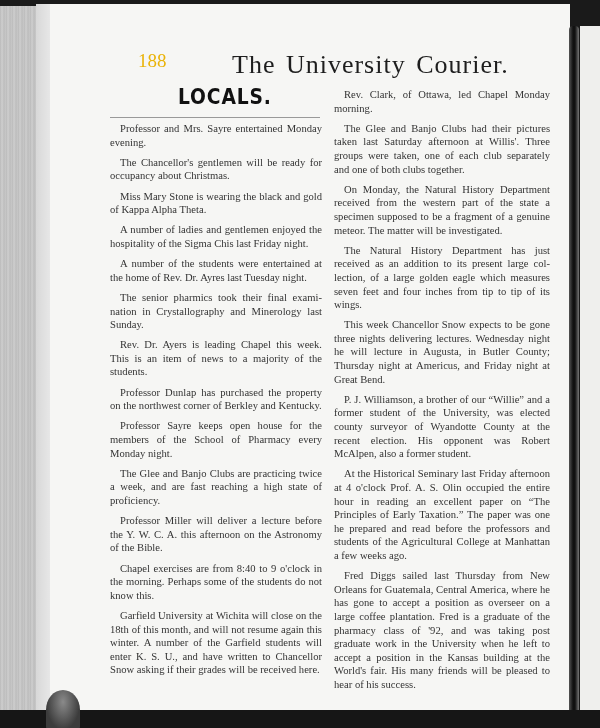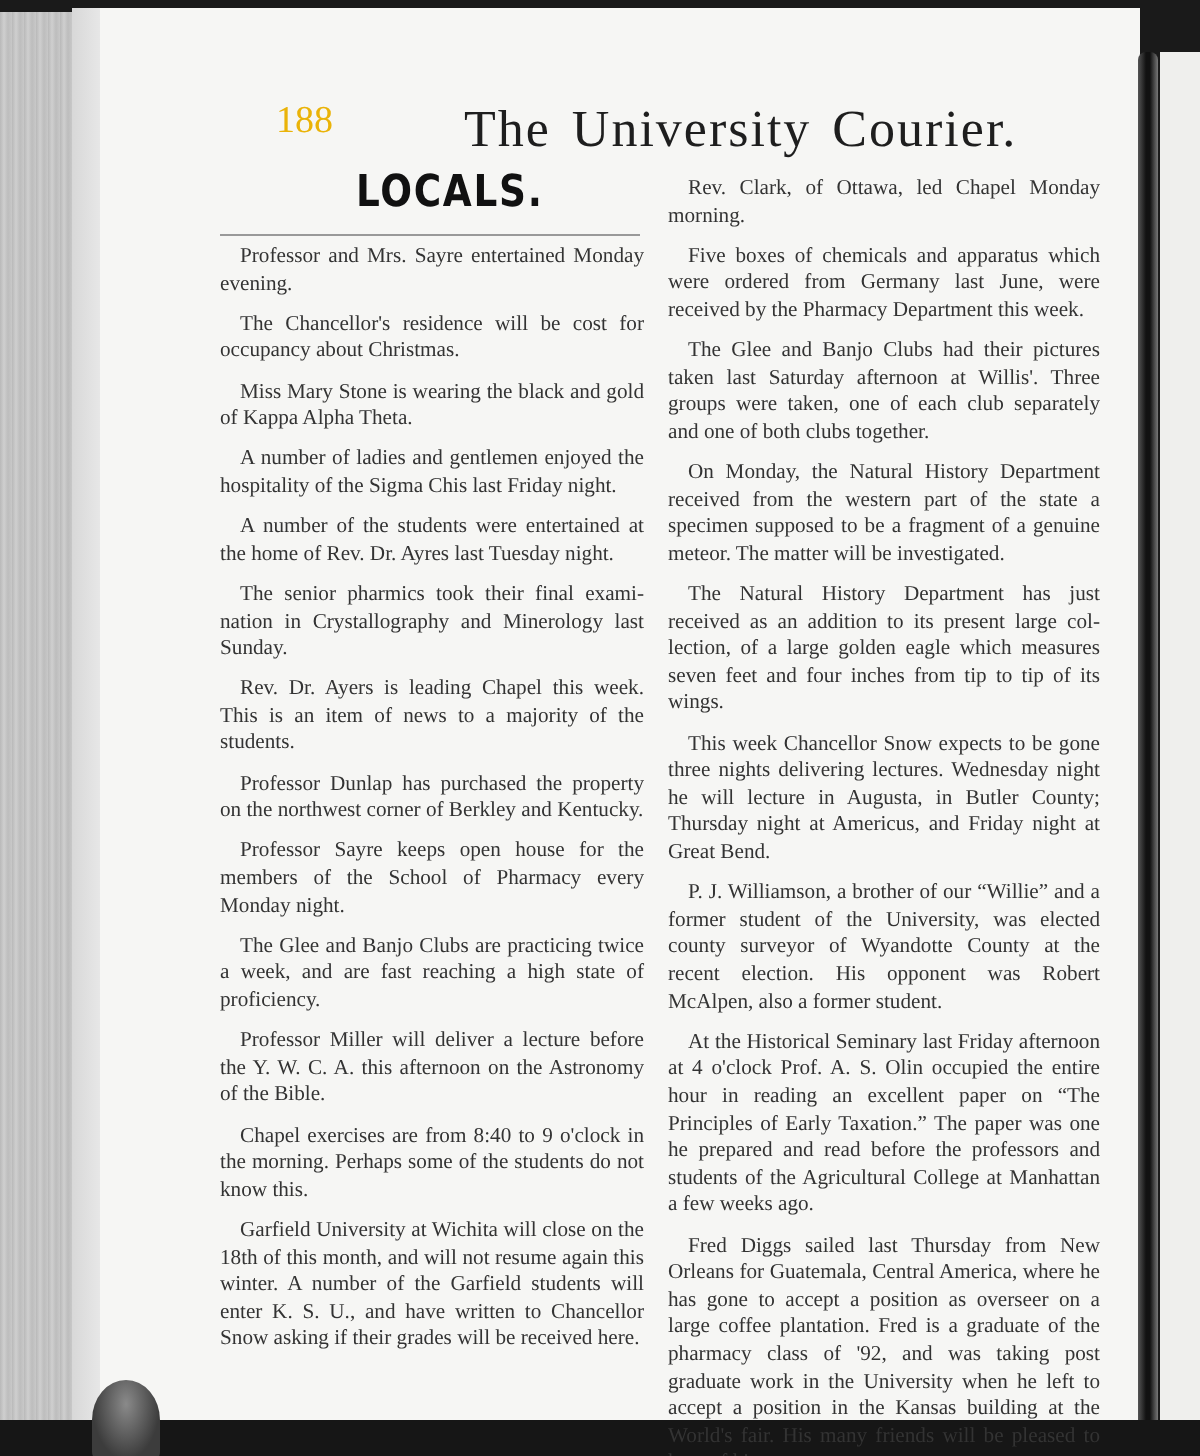--- a/index.html
+++ b/index.html
@@ -72,37 +72,36 @@
 <div class="bottom-shadow"></div>
 <div class="thumb"></div>
 
 <div class="page-number">188</div>
 <div class="masthead">The University Courier.</div>
 <div class="section-heading">LOCALS.</div>
 <div class="rule"></div>
 
 <div class="col col-left">
   <p>Professor and Mrs. Sayre entertained Mon­day evening.</p>
-  <p>The Chancellor's residence will be cost for occupancy about Christmas.</p>
+  <p>The Chancellor's gentlemen will be ready for occupancy about Christmas.</p>
   <p>Miss Mary Stone is wearing the black and gold of Kappa Alpha Theta.</p>
   <p>A number of ladies and gentlemen enjoyed the hospitality of the Sigma Chis last Friday night.</p>
   <p>A number of the students were entertained at the home of Rev. Dr. Ayres last Tuesday night.</p>
   <p>The senior pharmics took their final exami­nation in Crystallography and Minerology last Sunday.</p>
   <p>Rev. Dr. Ayers is leading Chapel this week. This is an item of news to a majority of the students.</p>
   <p>Professor Dunlap has purchased the proper­ty on the northwest corner of Berkley and Kentucky.</p>
   <p>Professor Sayre keeps open house for the members of the School of Pharmacy every Monday night.</p>
   <p>The Glee and Banjo Clubs are practicing twice a week, and are fast reaching a high state of proficiency.</p>
   <p>Professor Miller will deliver a lecture before the Y. W. C. A. this afternoon on the Astron­omy of the Bible.</p>
   <p>Chapel exercises are from 8:40 to 9 o'clock in the morning. Perhaps some of the students do not know this.</p>
   <p>Garfield University at Wichita will close on the 18th of this month, and will not resume again this winter. A number of the Garfield students will enter K. S. U., and have written to Chancellor Snow asking if their grades will be received here.</p>
 </div>
 
 <div class="col col-right">
   <p>Rev. Clark, of Ottawa, led Chapel Monday morning.</p>
-  <p>Five boxes of chemicals and apparatus which were ordered from Germany last June, were received by the Pharmacy Department this week.</p>
   <p>The Glee and Banjo Clubs had their pictures taken last Saturday afternoon at Willis'. Three groups were taken, one of each club separately and one of both clubs together.</p>
   <p>On Monday, the Natural History Depart­ment received from the western part of the state a specimen supposed to be a fragment of a genuine meteor. The matter will be investi­gated.</p>
   <p>The Natural History Department has just received as an addition to its present large col­lection, of a large golden eagle which measures seven feet and four inches from tip to tip of its wings.</p>
   <p>This week Chancellor Snow expects to be gone three nights delivering lectures. Wed­nesday night he will lecture in Augusta, in But­ler County; Thursday night at Americus, and Friday night at Great Bend.</p>
   <p>P. J. Williamson, a brother of our “Willie” and a former student of the University, was elected county surveyor of Wyandotte County at the recent election. His opponent was Robert McAlpen, also a former student.</p>
   <p>At the Historical Seminary last Friday after­noon at 4 o'clock Prof. A. S. Olin occupied the entire hour in reading an excellent paper on “The Principles of Early Taxation.” The paper was one he prepared and read before the professors and students of the Agricultural Col­lege at Manhattan a few weeks ago.</p>
   <p>Fred Diggs sailed last Thursday from New Orleans for Guatemala, Central America, where he has gone to accept a position as overseer on a large coffee plantation. Fred is a graduate of the pharmacy class of '92, and was taking post graduate work in the University when he left to accept a position in the Kansas building at the World's fair. His many friends will be pleased to hear of his success.</p>
 </div>
 
 </body></html>

